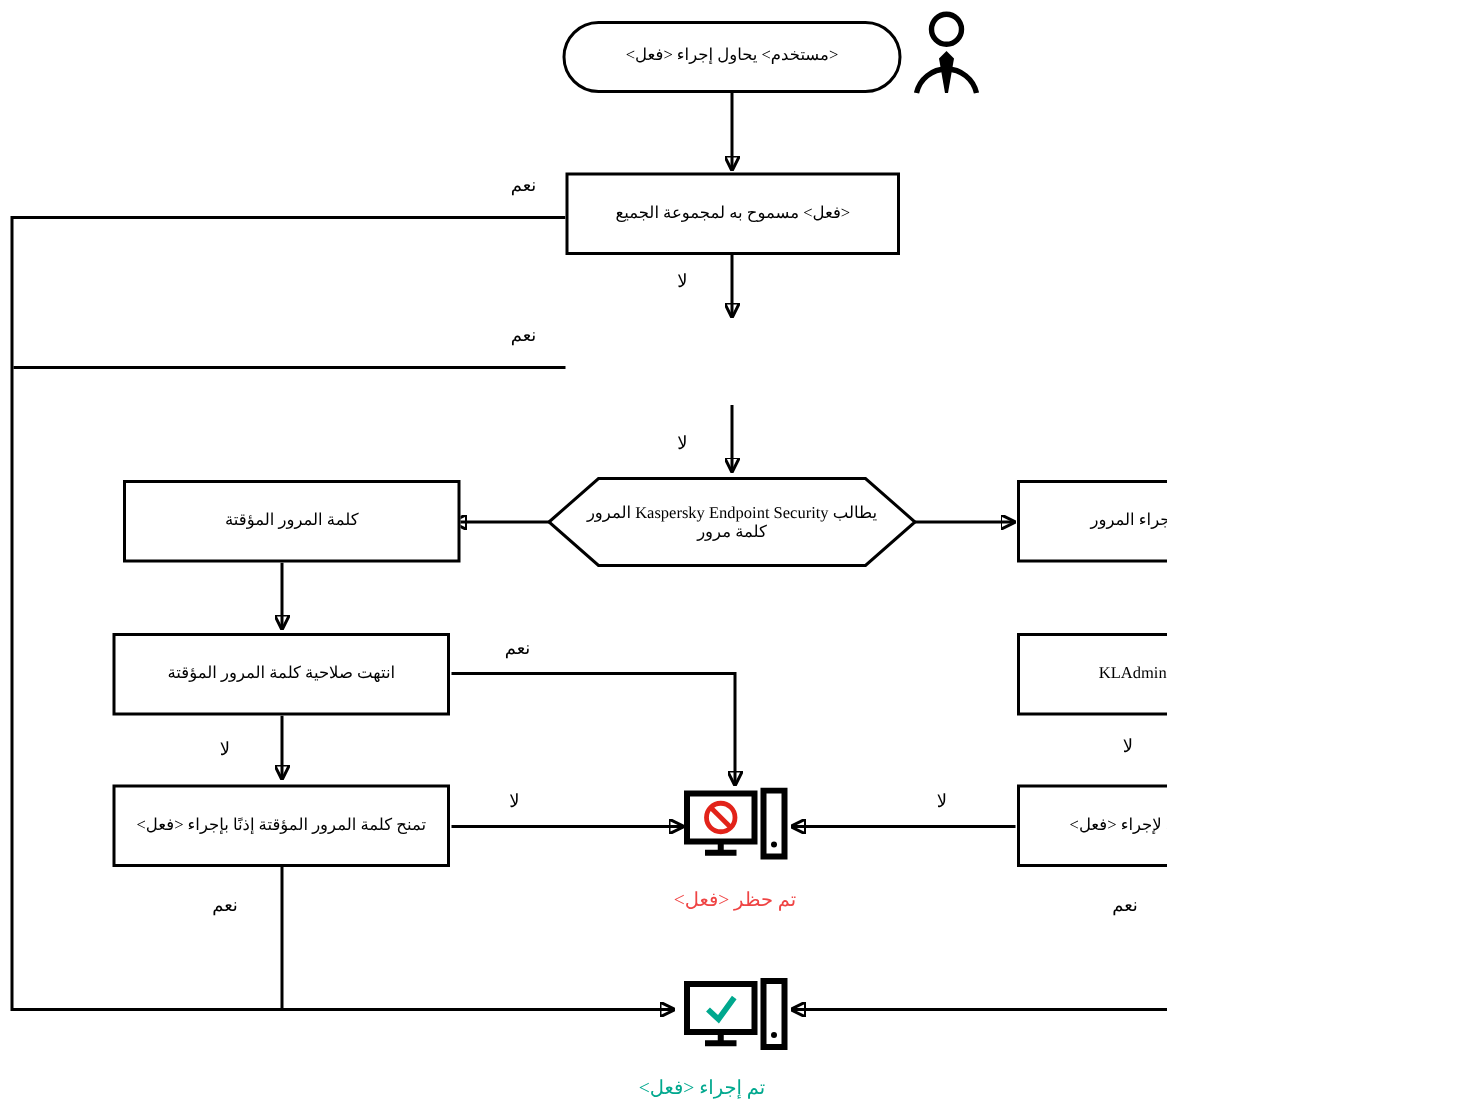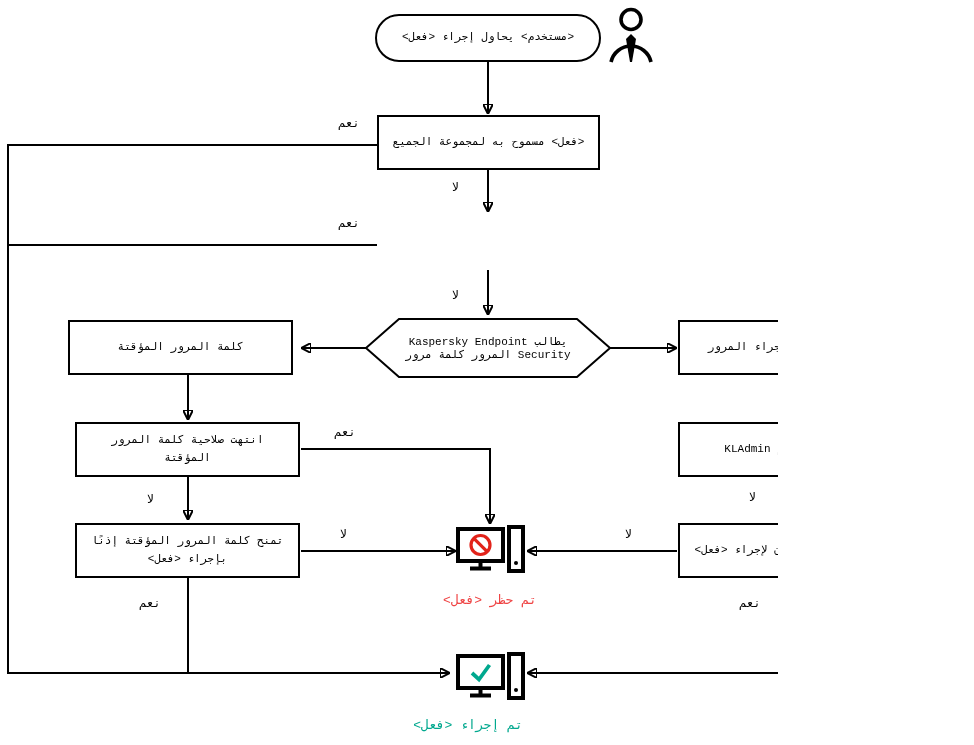--- a/index.html
+++ b/index.html
@@ -1,17 +1,17 @@
 <!DOCTYPE html>
 <html lang="ar"><head>
 <meta charset="utf-8">
 <style>
   html,body{margin:0;padding:0;background:#fff;}
   .canvas{position:relative;width:778px;height:745px;background:#fff;
-          font-family:Liberation Mono, monospace;overflow:hidden;color:#000;}
+          font-family:Liberation Serif, serif;overflow:hidden;color:#000;}
   .lines{position:absolute;left:0;top:0;z-index:1;}
   .lines path{stroke:#000;stroke-width:2;fill:none;}
   .lines polygon{stroke:#000;stroke-width:2;fill:#fff;}
   .node{position:absolute;z-index:2;background:#fff;border:2px solid #000;
         box-sizing:border-box;display:flex;align-items:center;justify-content:center;
         text-align:center;font-size:11px;line-height:1.6;direction:rtl;padding:2px 10px;}
   .oval{border-radius:26px;}
   .hexlabel{position:absolute;z-index:2;background:transparent;border:none;display:flex;
         align-items:center;justify-content:center;text-align:center;font-size:11px;
         direction:rtl;box-sizing:border-box;}
@@ -54,21 +54,21 @@
 
   <svg class="icon" style="left:605px;top:6px" width="52" height="58" viewBox="0 0 52 58">
     <circle cx="26" cy="13.5" r="10" fill="none" stroke="#000" stroke-width="3.6"></circle>
     <path d="M6,56 A20.5,20.5 0 0 1 46,56" fill="none" stroke="#000" stroke-width="3.6"></path>
     <polygon points="26,28 21,33 25,56 27,56 31,33" fill="#000"></polygon>
   </svg>
 
   <div class="node" style="left:377px;top:115px;width:223px;height:55px">&lt;فعل&gt; مسموح به لمجموعة الجميع</div>
   <div class="hexlabel" style="left:384px;top:326px;width:208px;height:44px">يطالب Kaspersky Endpoint Security المرور كلمة مرور</div>
 
-  <div class="node" style="left:68px;top:320px;width:225px;height:55px">كلمة المرور المؤقتة</div>
+  <div class="node" style="left:82px;top:320px;width:225px;height:55px">كلمة المرور المؤقتة</div>
   <div class="node" style="left:75px;top:422px;width:225px;height:55px">انتهت صلاحية كلمة المرور المؤقتة</div>
   <div class="node" style="left:75px;top:523px;width:225px;height:55px">تمنح كلمة المرور المؤقتة إذنًا بإجراء &lt;فعل&gt;</div>
 
   <div class="node" style="left:678px;top:320px;width:225px;height:55px">اسم المستخدم إجراء المرور</div>
   <div class="node" style="left:678px;top:422px;width:225px;height:55px">اسم المستخدم KLAdmin</div>
   <div class="node" style="left:678px;top:523px;width:225px;height:55px">&lt;مستخدم&gt; لديه إذن لإجراء &lt;فعل&gt;</div>
 
   <div class="lbl" style="left:327px;top:116px">نعم</div>
   <div class="lbl" style="left:433px;top:180px">لا</div>
   <div class="lbl" style="left:327px;top:216px">نعم</div>

